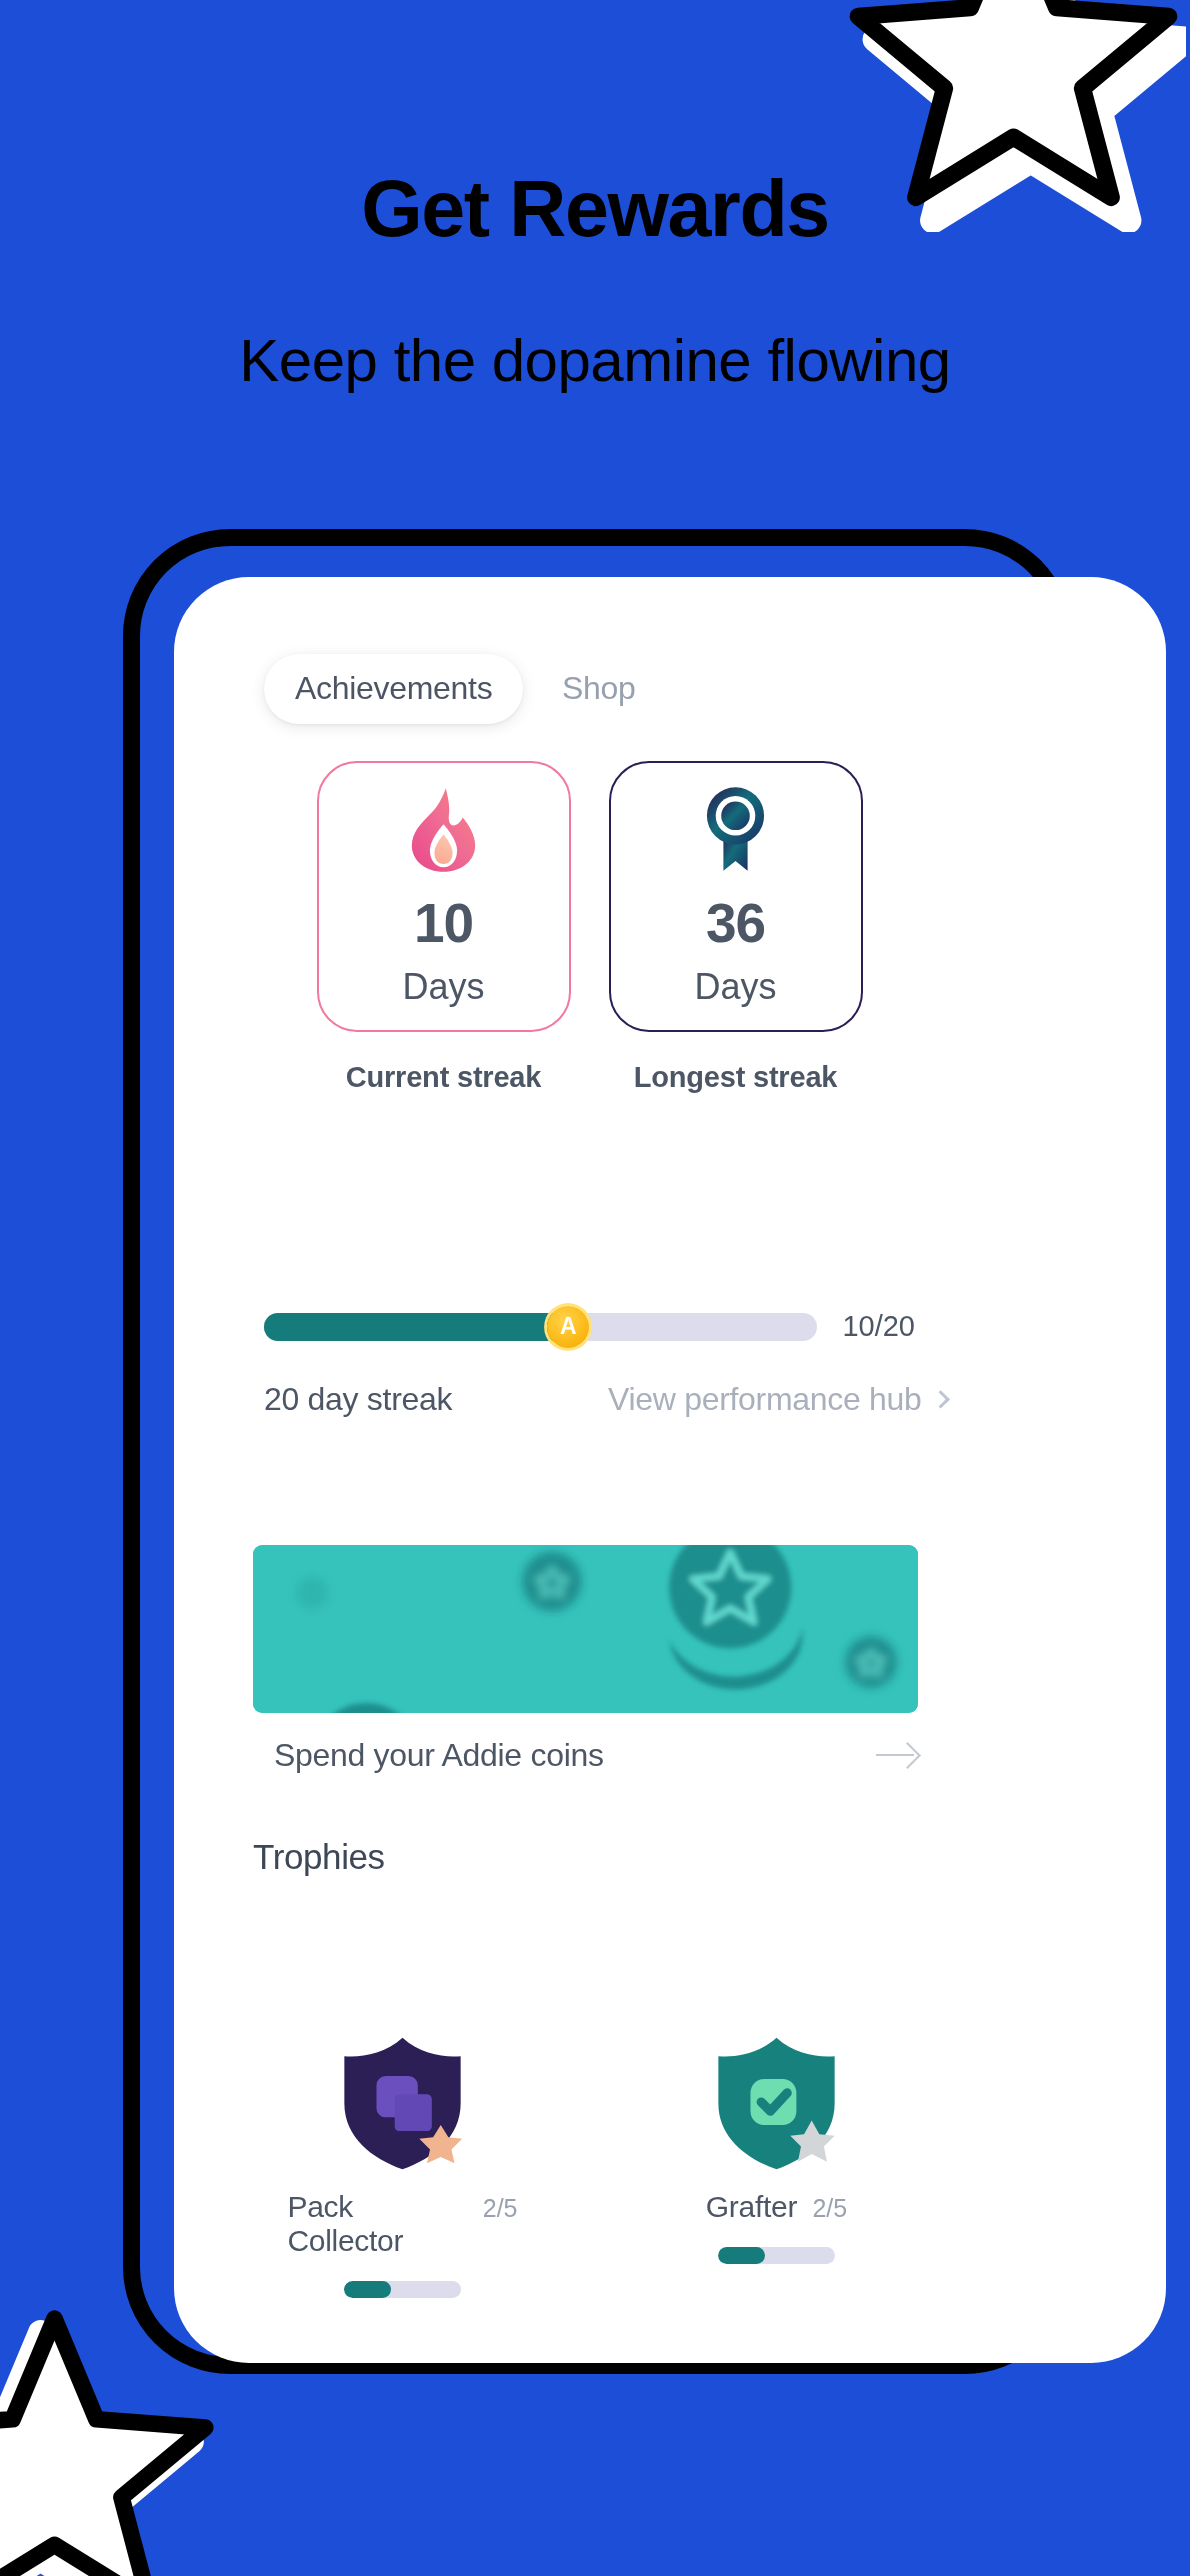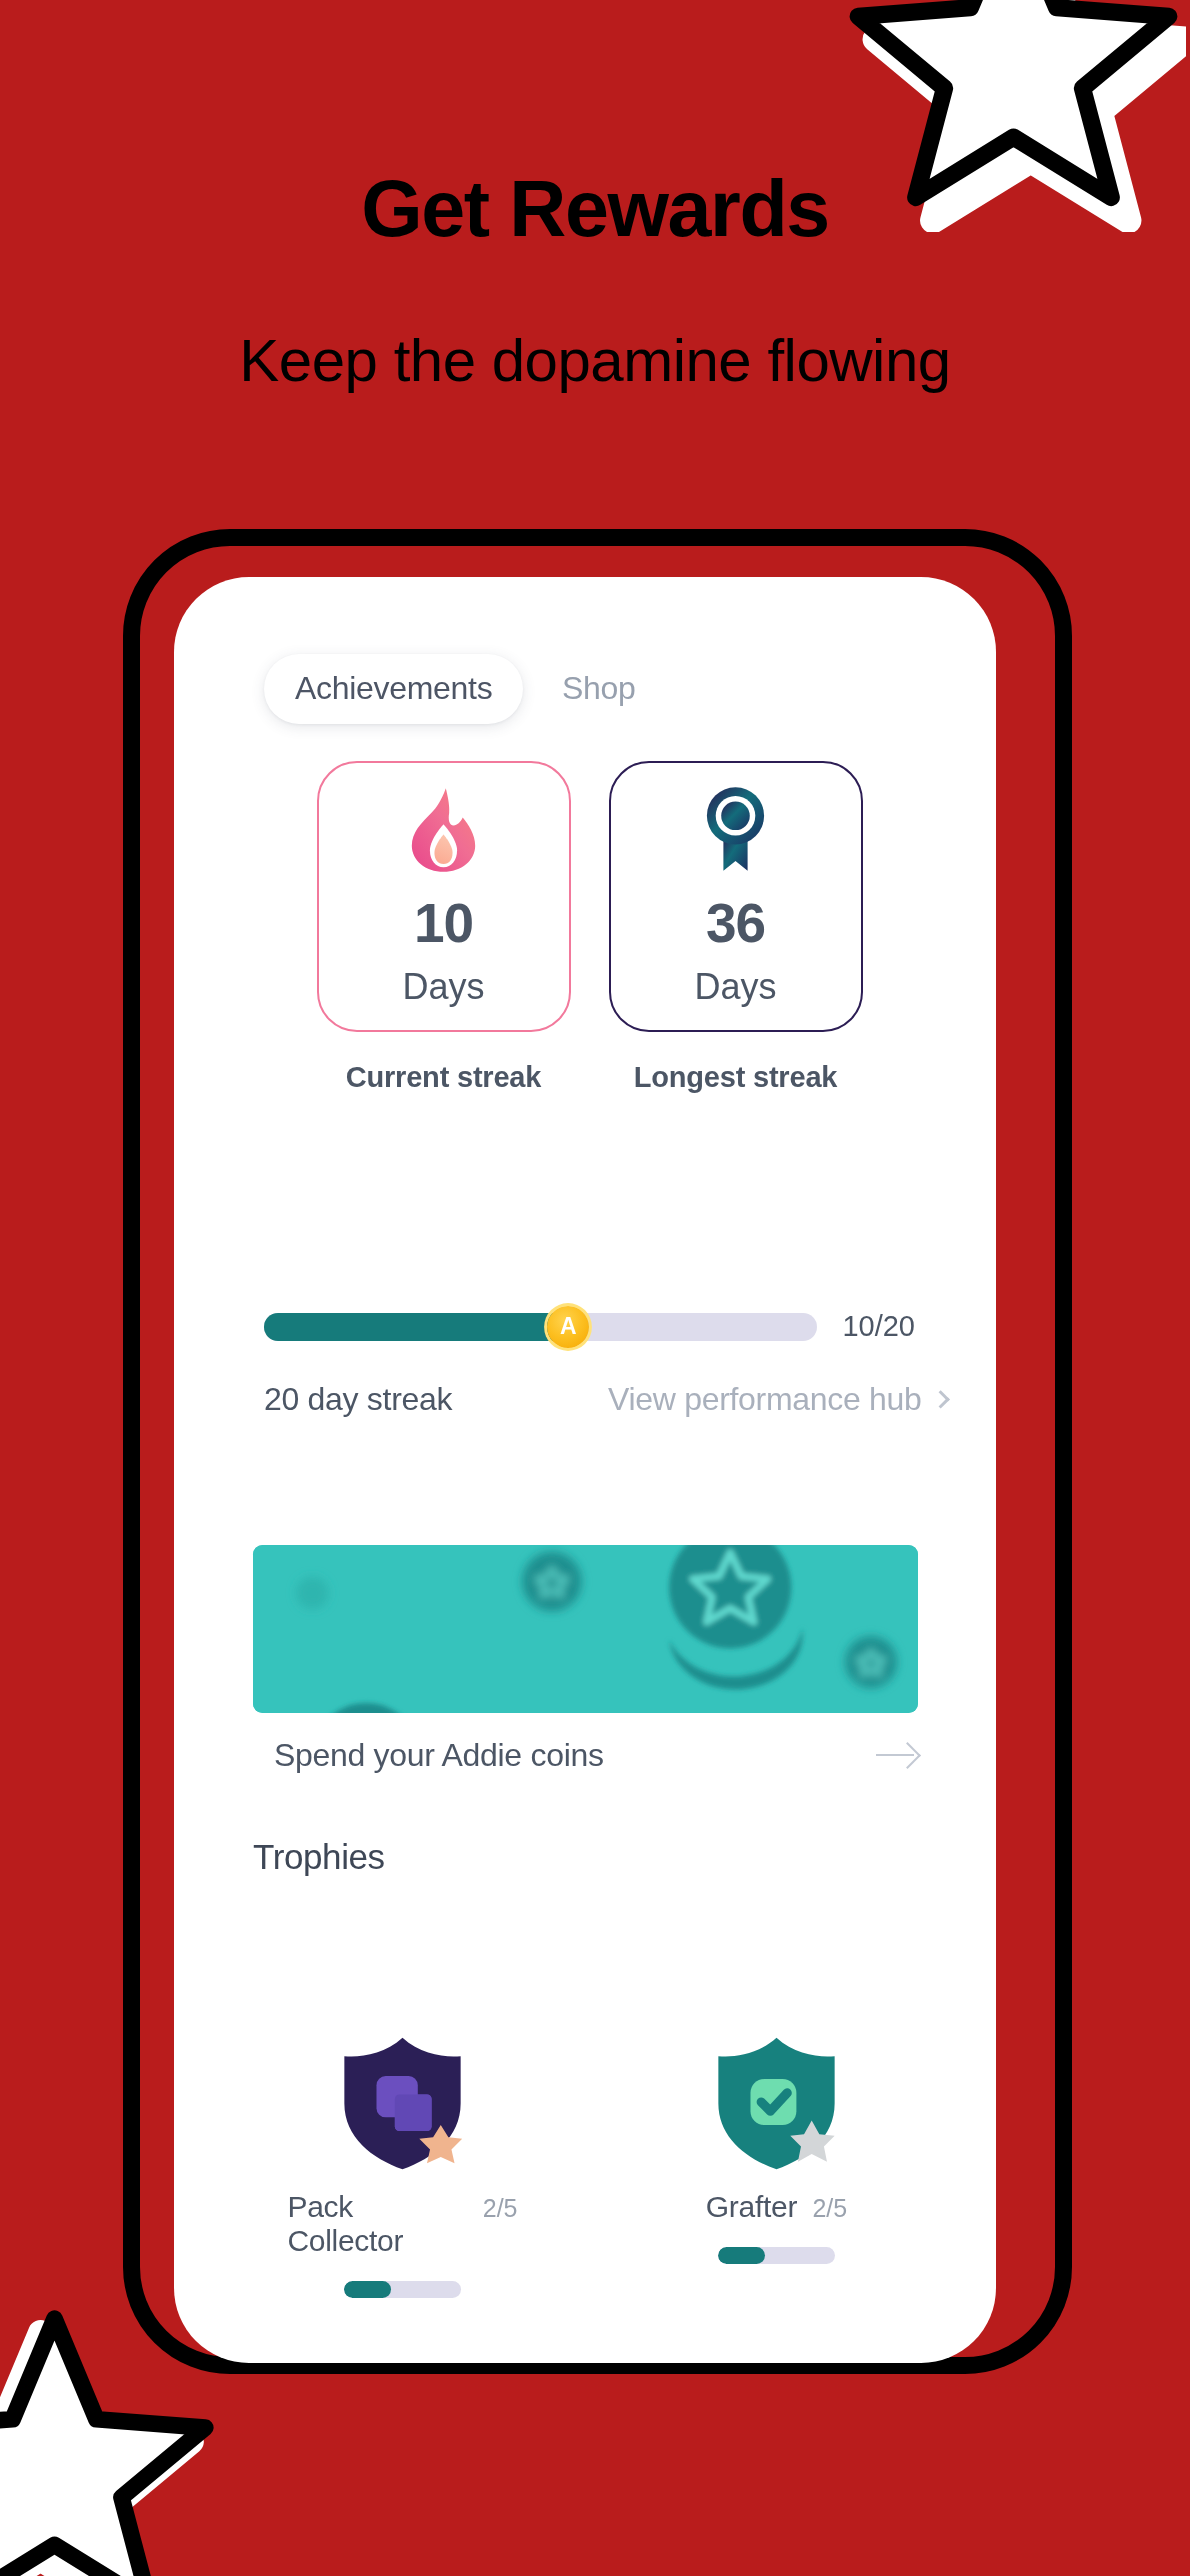--- a/index.html
+++ b/index.html
@@ -50,21 +50,21 @@
     left: 123px; top: 529px;
     width: 949px; height: 1845px;
     border: 17px solid #000000;
     border-radius: 107px;
     background: transparent;
     z-index: 3;
   }
   #screen {
     position: absolute;
     left: 174px; top: 577px;
-    width: 822px; height: 1786px;
+    width: 992px; height: 1786px;
     background: #ffffff;
     border-radius: 75px 75px 75px 75px;
     overflow: hidden;
     z-index: 4;
     box-shadow: 0 0 0 0 rgba(0,0,0,0);
   }
   #screen-inner {
     position: absolute;
     inset: 0;
     padding: 0;
@@ -240,21 +240,21 @@
   }
   .trophy-bar-fill {
     position: absolute; left:0; top:0; bottom:0;
     width: 48%;
     border-radius: 11.5px; background: #167B7B;
   }
 </style>
 </head>
 <body>
 
-<div id="stage" style="background: #b91c1c;">
+<div id="stage" style="background: #1d4ed8;">
 
   <div id="star-top-right" class="star-deco">
     <svg width="345" height="345" viewBox="0 0 120 120">
       <path d="M60 6 L75 42 L114 45 L84 70 L94 108 L60 87 L26 108 L36 70 L6 45 L45 42 Z" fill="#ffffff" stroke="#ffffff" stroke-width="9" stroke-linejoin="round" transform="translate(6,8)"></path>
       <path d="M60 6 L75 42 L114 45 L84 70 L94 108 L60 87 L26 108 L36 70 L6 45 L45 42 Z" fill="#ffffff" stroke="#000000" stroke-width="6" stroke-linejoin="round"></path>
     </svg>
   </div>
 
   <div id="headline">Get Rewards</div>
   <div id="subhead">Keep the dopamine flowing</div>

